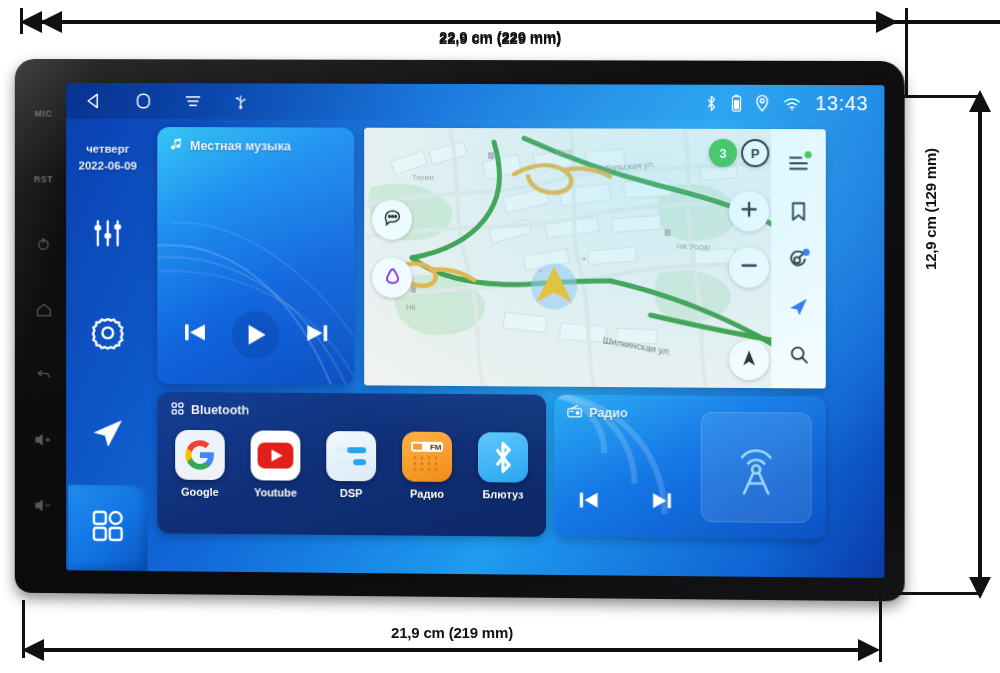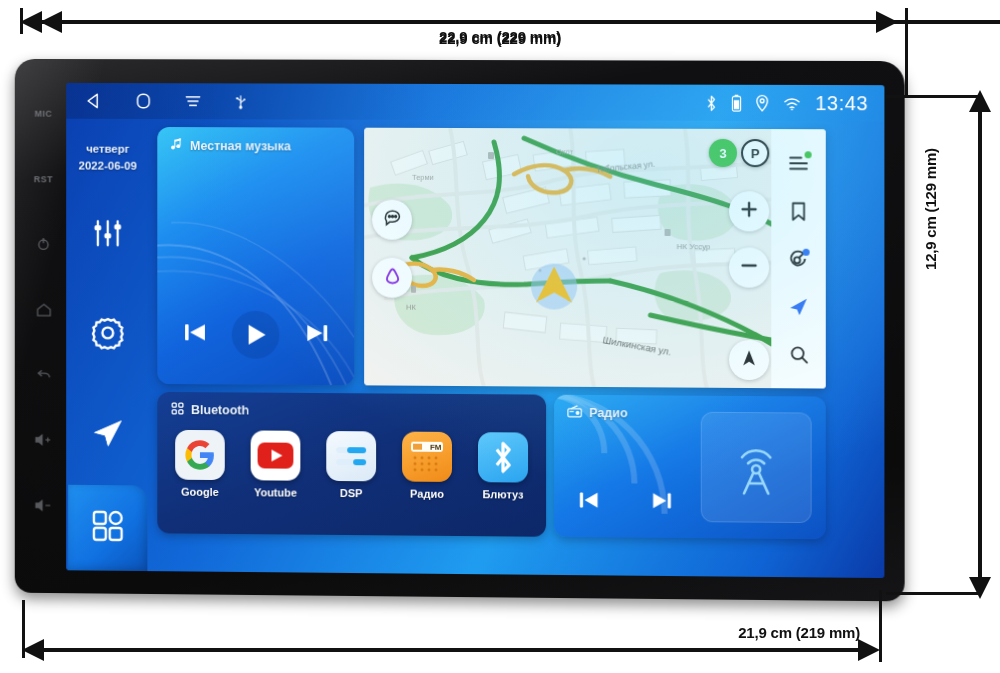--- a/index.html
+++ b/index.html
@@ -727,13 +727,13 @@
   <div class="arrow-head ah-left" style="left:22px; top:639px;"></div>
   <div class="arrow-head ah-right" style="left:858px; top:639px;"></div>
 </div>
 
 <div>
   <div class="arrow-line arrow-h" style="left:42px; top:20px; width:836px;"></div>
   <div class="arrow-head ah-left" style="left:20px; top:11px;"></div>
   <div class="arrow-head ah-right" style="left:876px; top:11px;"></div>
 </div>
 <div class="dim-label" style="left:0; right:0; top:28px; text-align:center; font-size:15px;">22,9 cm (229 mm)</div>
-<div class="dim-label" style="left:44px; width:816px; top:624px; text-align:right; font-size:15px;">21,9 cm (219 mm)</div>
+<div class="dim-label" style="left:44px; width:816px; top:624px; text-align:center; font-size:15px;">21,9 cm (219 mm)</div>
 
 </body></html>

